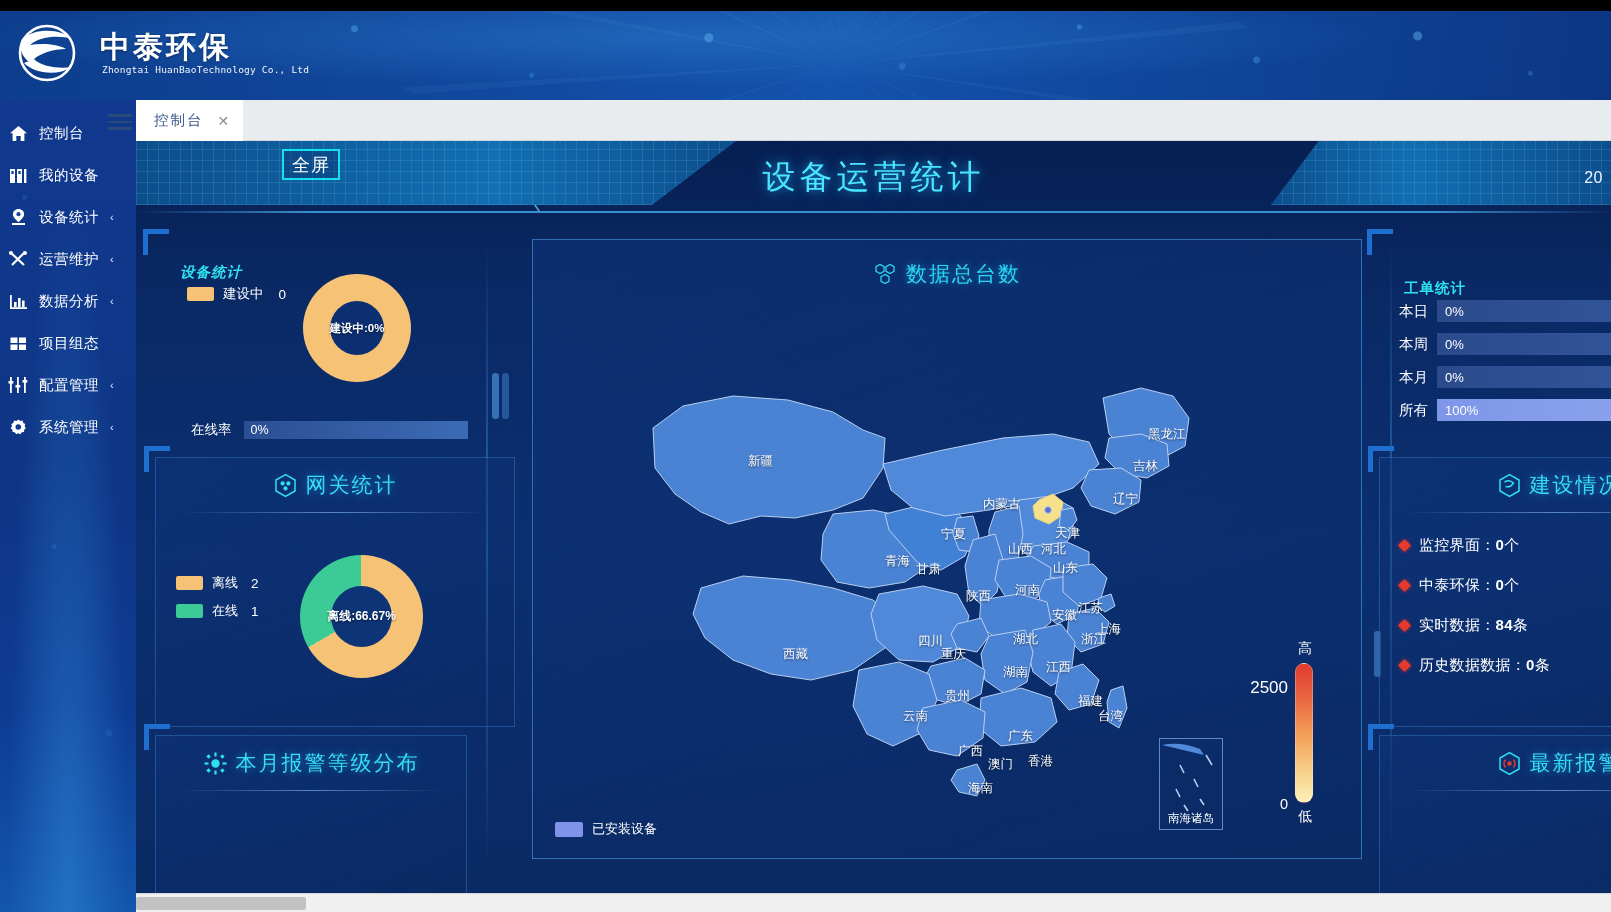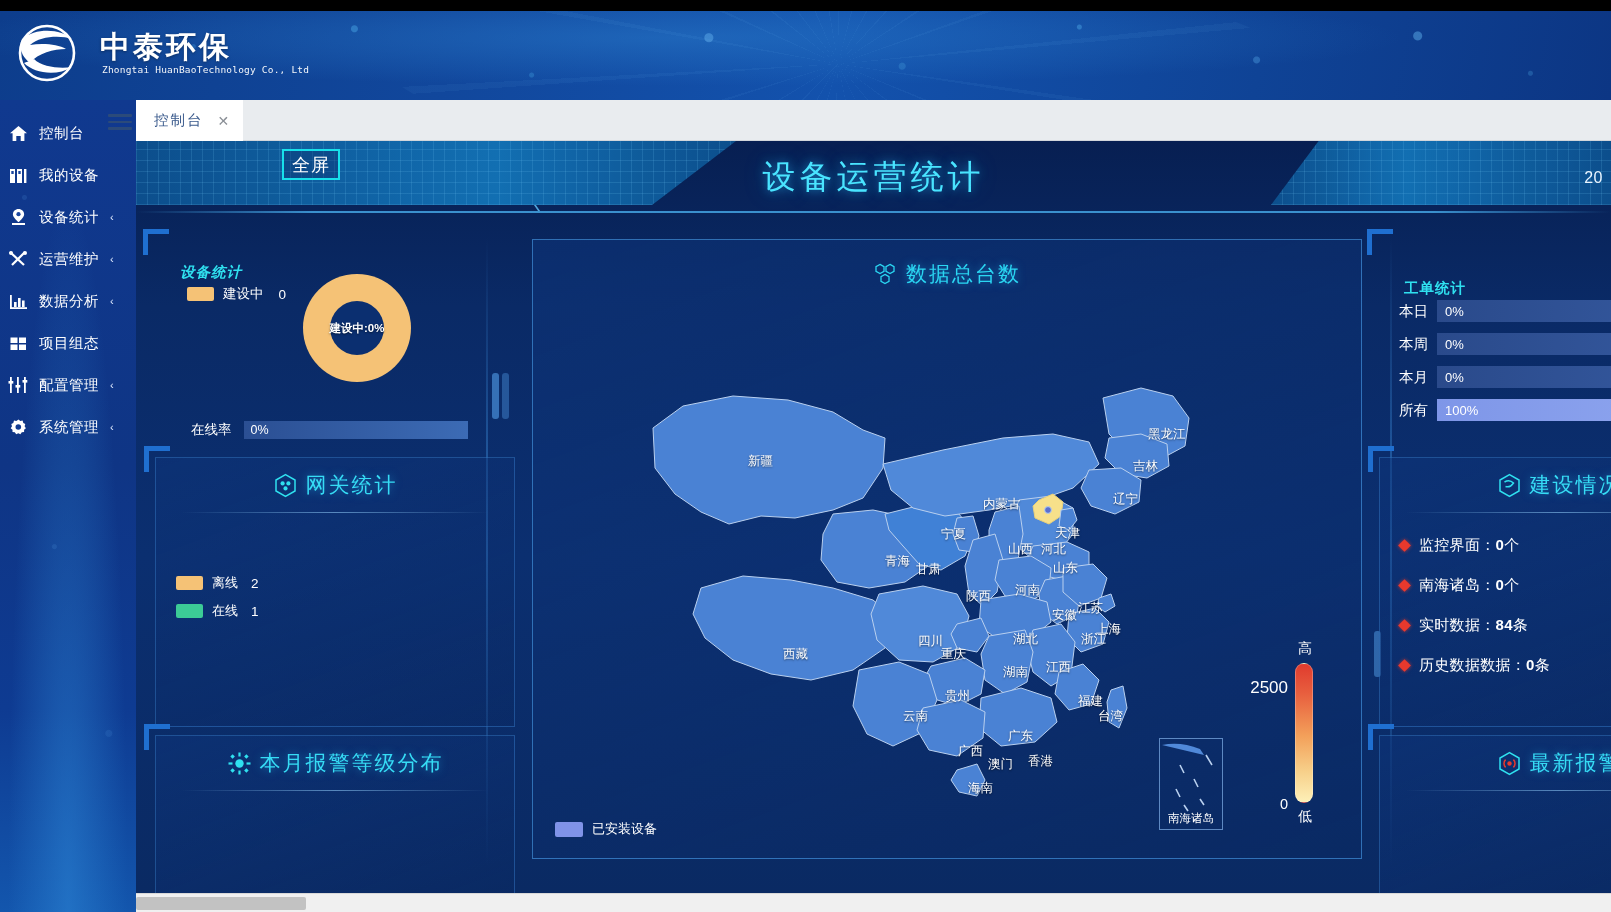--- a/index.html
+++ b/index.html
@@ -137,21 +137,21 @@
   .gw-legend{ position:absolute; left:20px; top:116px; }
   .gw-legend .row{ display:flex; align-items:center; gap:9px; margin-bottom:10px;}
   .gw-legend .lt{ font-size:13px; color:#fff;}
   .gw-legend .lv{ font-size:13.5px; color:#fff; margin-left:4px;}
   .donut2{ position:absolute; left:144px; top:97px; width:123px; height:123px; border-radius:50%;}
   .donut2 .hole{ position:absolute; left:31px; top:31px; width:61px; height:61px; border-radius:50%;
                  background:#0d3476; display:flex; align-items:center; justify-content:center;}
   .donut2 .hole span{ font-size:12px; font-weight:700; color:#fff; white-space:nowrap;
                       text-shadow:0 1px 2px rgba(0,0,0,.5);}
 
-  .p-alarmlvl{ left:19px; top:594px; width:360px; height:165px; }
+  .p-alarmlvl{ left:19px; top:594px; width:312px; height:165px; }
 
   
   .p-map{ left:396px; top:98px; width:830px; height:620px;
           background:linear-gradient(175deg,#16459a 0%, #124090 35%, #0e3madd 60%, #0d3380 100%);
           border:1px solid rgba(80,170,245,.55); }
   .map-title{ position:absolute; left:0; right:0; top:20px; display:flex; align-items:center;
               justify-content:center; gap:9px;}
   .map-title .mtxt{ font-size:21px; color:#2ad6f2; letter-spacing:2px; text-shadow:0 0 8px rgba(40,200,255,.5);}
   .map-canvas{ position:absolute; left:0; top:48px; width:830px; height:572px; }
   .prov{ position:absolute; font-size:12.5px; color:#fff; white-space:nowrap;
@@ -398,20 +398,25 @@
           <span class="sw" style="background:#f5c276"></span>
           <span class="lt">离线</span>
           <span class="lv">2</span>
         </div>
         <div class="row">
           <span class="sw" style="background:#3ccb96"></span>
           <span class="lt">在线</span>
           <span class="lv">1</span>
         </div>
       </div>
+      <div class="donut2" style="background:conic-gradient(#f5c276 0 240deg, #3ccb96 240deg 360deg)">
+        <div class="hole">
+          <span>离线:66.67%</span>
+        </div>
+      </div>
     </div>
 
     <div class="panel p-alarmlvl">
       <div class="corner tl"></div>
       <div class="panel-title">
         <svg width="25" height="25" viewBox="0 0 25 25">
           <circle cx="12.5" cy="12.5" r="4.2" fill="#2fe0ef"></circle>
           <rect x="11.4" y="1.5" width="2.2" height="4" fill="#2fe0ef"></rect>
           <rect x="11.4" y="19.5" width="2.2" height="4" fill="#2fe0ef"></rect>
           <rect x="1.5" y="11.4" width="4" height="2.2" fill="#2fe0ef"></rect>
@@ -570,21 +575,21 @@
         <span class="ptxt">建设情况</span>
       </div>
       <div class="panel-rule"></div>
       <div class="bi-list">
         <div class="bi">
           <span class="dia"></span>
           <span class="t"><span>监控界面：</span><b>0</b><span>个</span></span>
         </div>
         <div class="bi">
           <span class="dia"></span>
-          <span class="t"><span>南海诸岛：</span><b>0</b><span>个</span></span>
+          <span class="t"><span>中泰环保：</span><b>0</b><span>个</span></span>
         </div>
         <div class="bi">
           <span class="dia"></span>
           <span class="t"><span>实时数据：</span><b>84</b><span>条</span></span>
         </div>
         <div class="bi">
           <span class="dia"></span>
           <span class="t"><span>历史数据数据：</span><b>0</b><span>条</span></span>
         </div>
       </div>

